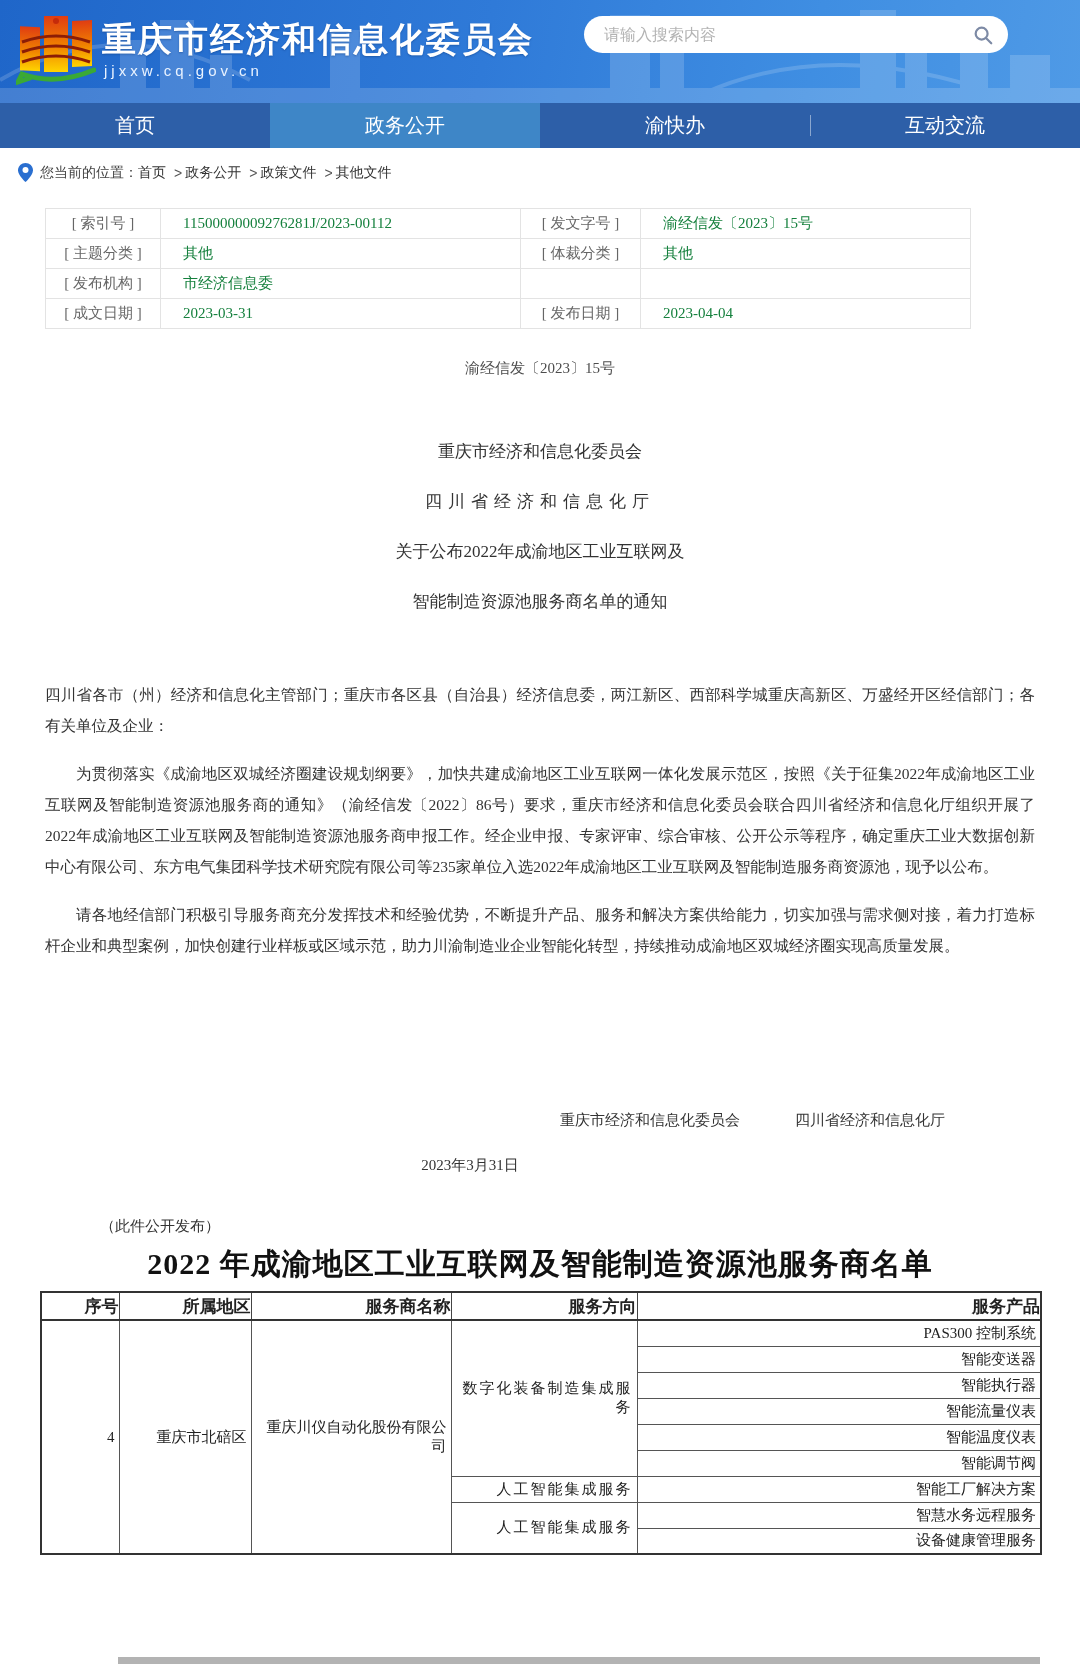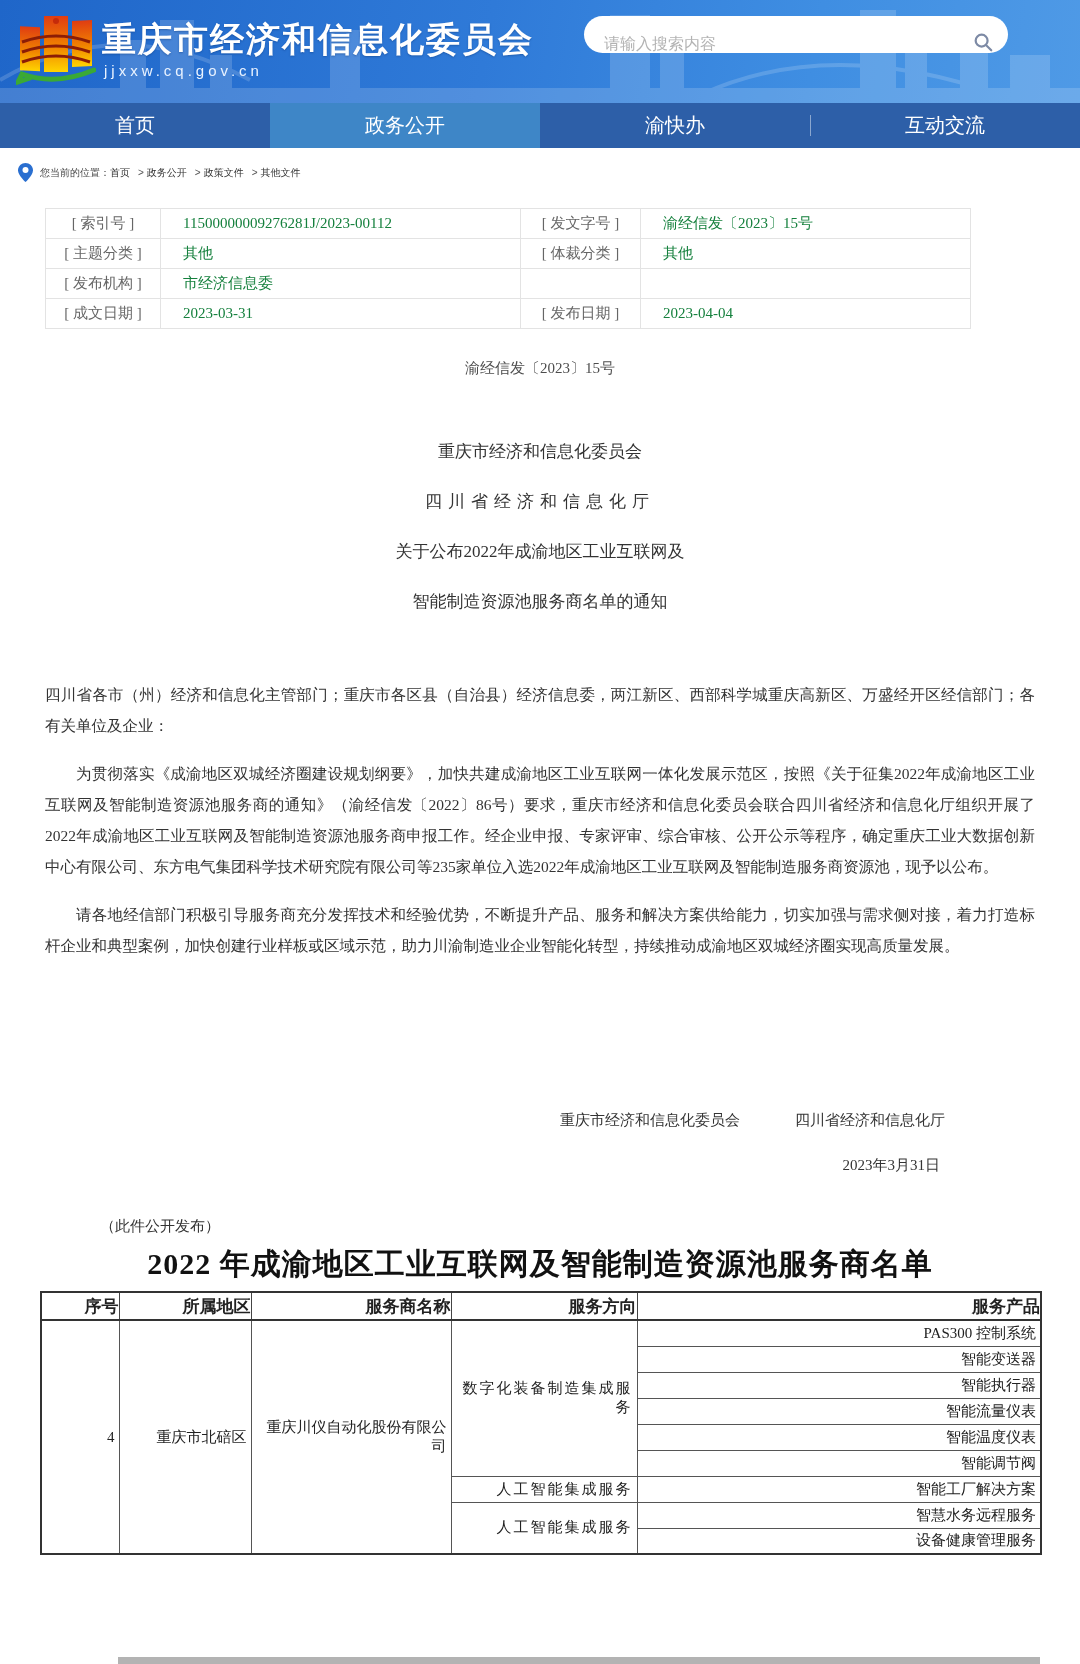--- a/index.html
+++ b/index.html
@@ -11,34 +11,34 @@
   
   .site-header { position:relative; height:103px;
     background:linear-gradient(100deg,#1f66c9 0%,#2f7ad8 45%,#3f8ee2 75%,#4f9ae6 100%); overflow:hidden; }
   .skyline { position:absolute; left:0; top:0; width:100%; height:103px; opacity:.16; }
   .header-inner { position:relative; z-index:2; height:100%; }
   .logo { position:absolute; left:16px; top:8px; width:80px; height:86px; cursor:pointer; }
   .site-title { position:absolute; left:102px; top:17px; color:#fff; font-size:34px; font-weight:bold;
     letter-spacing:2px; text-shadow:0 1px 2px rgba(0,40,100,.35); cursor:pointer; }
   .site-url { position:absolute; left:104px; top:62px; color:#eaf3ff; font-size:15px; letter-spacing:4px; }
   .search-box { position:absolute; right:72px; top:16px; width:424px; height:37px; background:#fff;
-    border-radius:19px; display:flex; align-items:flex-end; padding:0 14px 0 20px; }
+    border-radius:19px; display:flex; align-items:center; padding:0 14px 0 20px; }
   .search-box input { flex:1; border:none; outline:none; font-size:16px; color:#333; background:transparent;
     font-family:"Liberation Sans","DejaVu Sans",sans-serif; }
   .search-box input::placeholder { color:#b3b3b3; }
   .search-icon { width:22px; height:22px; cursor:pointer; flex:0 0 auto; }
 
   
   .nav { height:45px; background:#2d5fa8; display:flex; }
   .nav-item { width:25%; text-align:center; line-height:45px; color:#fff; font-size:20px; cursor:pointer; position:relative; }
   .nav-item.active { background:#3e86c7; }
   .nav-sep { position:absolute; left:0; top:12px; width:1px; height:21px; background:rgba(255,255,255,.45); }
 
   
-  .breadcrumb { padding:15px 8px 6px 18px; font-size:10px; color:#444; display:flex; align-items:center; }
+  .breadcrumb { padding:15px 8px 6px 18px; font-size:14px; color:#444; display:flex; align-items:center; }
   .pin-icon { width:15px; height:19px; margin-right:7px; }
   .crumb { color:#333; cursor:pointer; }
   .crumb-sep { color:#555; margin:0 3px 0 8px; }
 
   
   .meta-table { border-collapse:collapse; margin:20px 0 0 45px; width:925px; table-layout:fixed;
     font-size:15px; }
   .meta-table td { border:1px solid #e3e3e3; height:30px; padding:0 8px;font-family:Liberation Serif, serif; }
   .meta-table td.lab { text-align:center; color:#666; }
   .meta-table td.val { color:#15803d; padding-left:22px; }
@@ -49,21 +49,21 @@
   .doc-serif { font-family:"Liberation Serif","DejaVu Serif",serif; }
   .doc-number { text-align:center; margin-top:30px; font-size:15px; color:#4d4d4d; }
   .center-lines { margin-top:62px; text-align:center; color:#333; }
   .center-lines div { font-size:17px; margin-bottom:27px; }
   .center-lines .spaced { letter-spacing:6px; }
   .doc-body { margin:66px 45px 0 45px; font-size:15.5px; color:#333; line-height:31px; text-align:justify; }
   .doc-body p { margin-bottom:17px; }
   .doc-body p.indent { text-indent:2em; }
   .signature { margin-top:150px; display:flex; justify-content:flex-end; gap:55px; padding-right:135px;
     font-size:15px; color:#333; }
-  .sign-date { margin-top:26px; text-align:right; padding-right:140px; font-size:15px; color:#333; }
+  .sign-date { margin-top:26px; text-align:center; padding-right:140px; font-size:15px; color:#333; }
   .publish-note { margin-top:42px; padding-left:100px; font-size:15px; color:#333; }
 
   
   .appendix-title { margin-top:8px; text-align:center; font-size:30px; font-weight:bold; color:#111;
     font-family:"Liberation Serif","DejaVu Serif",serif; letter-spacing:1px; }
   .app-table { border-collapse:collapse; margin:6px 0 0 40px; width:1000px; table-layout:fixed;
     font-family:"Liberation Serif","DejaVu Serif",serif; color:#222; border:2px solid #333; }
   .app-table th { border:1px solid #444; border-bottom:2px solid #333; height:28px; font-size:17px;
     font-weight:bold; text-align:right; }
   .app-table td { border:1px solid #555; height:26px; font-size:15px; text-align:right; padding:0 4px; }

